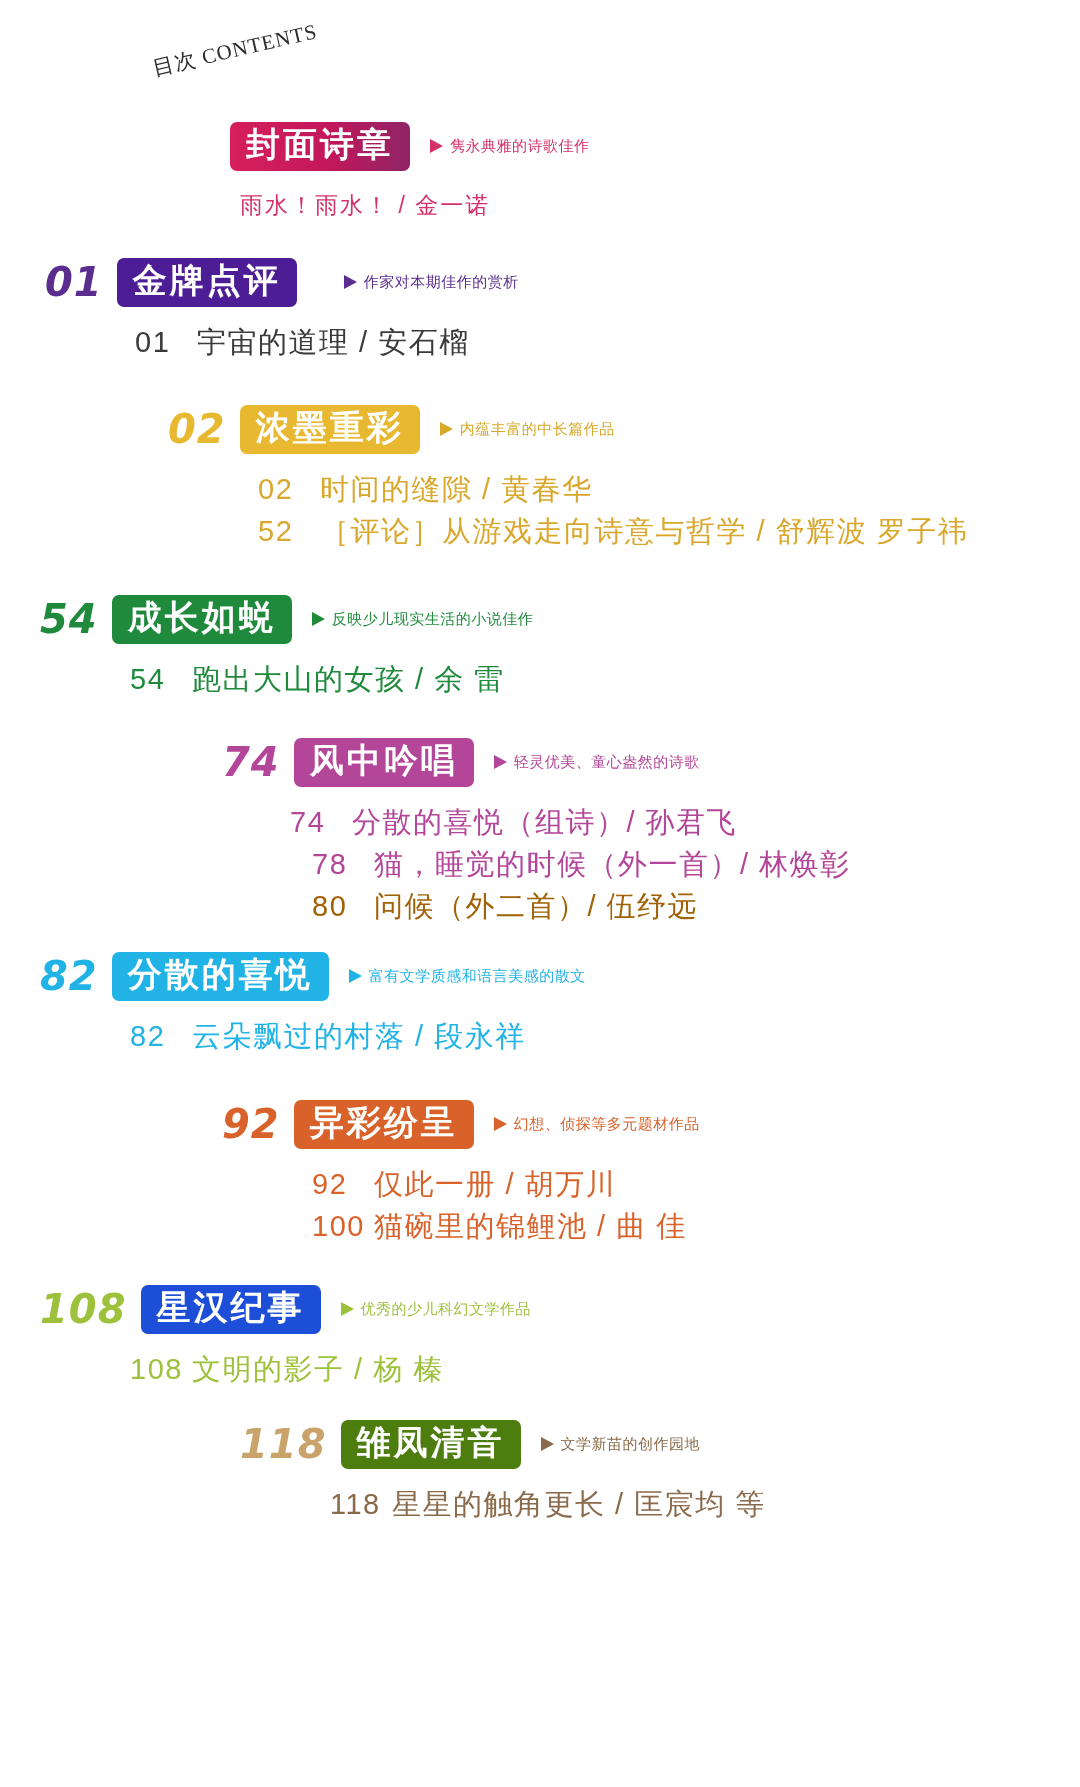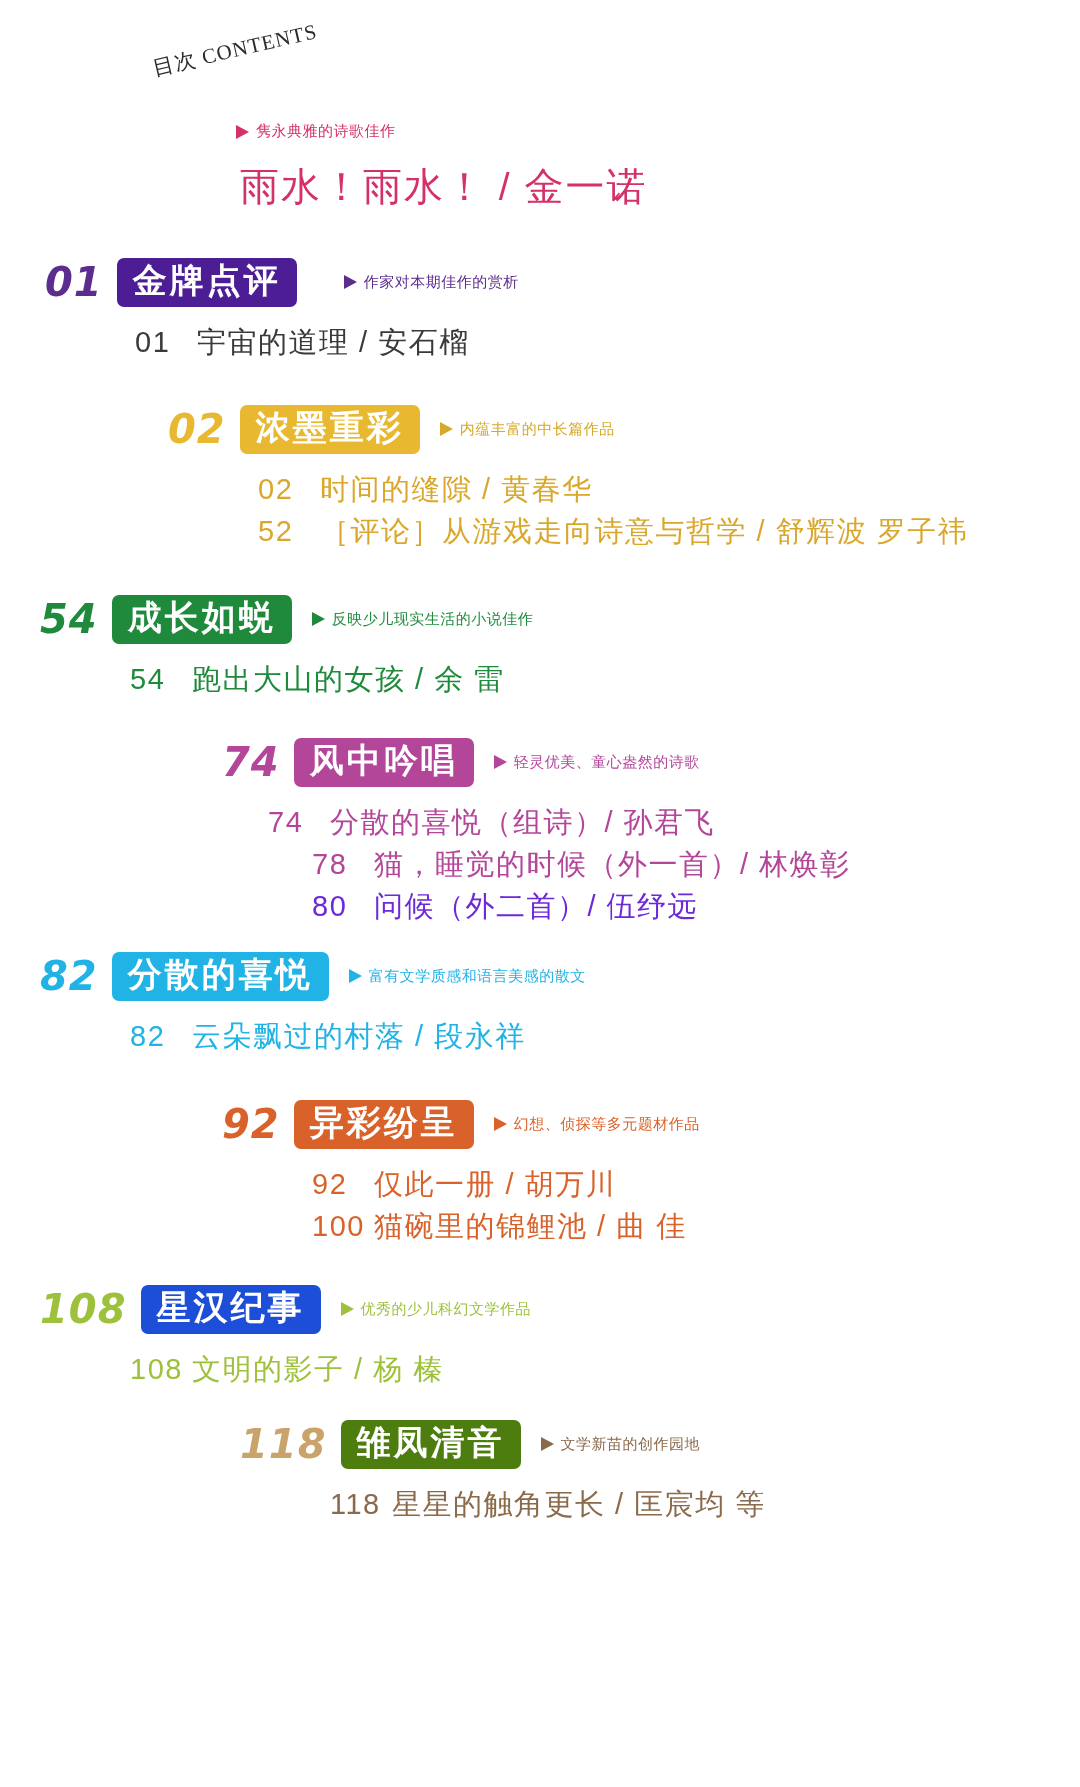--- a/index.html
+++ b/index.html
@@ -96,36 +96,37 @@
   .entry .pg {
     display: inline-block;
     min-width: 62px;
   }
 
   
   .cover-badge {
     background: linear-gradient(90deg, #d61f5c 0%, #c2185b 55%, #8e2466 100%);
   }
   .cover-entry {
-    font-size: 39px;
+    font-size: 23px;
     letter-spacing: 2px;
     color: #d4306a;
     margin-top: 18px;
   }
 </style>
 </head>
 <body>
 
 <div class="page">
 
   <div class="contents-head">目次 CONTENTS</div>
 
   <div id="sections-root">
       <div class="section" style="left: 230px; top: 122px;">
         <div class="sec-head">
+          <span class="sec-badge cover-badge">封面诗章</span>
           <span class="sec-note" style="color: rgb(212, 48, 106);">
             <span class="arrow"></span>
             <span>隽永典雅的诗歌佳作</span>
           </span>
         </div>
         <div class="entries">
           <div class="entry cover-entry" style="color: rgb(212, 48, 106); margin-left: 10px;"><span>雨水！雨水！ / 金一诺</span></div>
         </div>
       </div>
       <div class="section" style="left: 45px; top: 258px;">
@@ -171,23 +172,23 @@
       <div class="section" style="left: 222px; top: 738px;">
         <div class="sec-head">
           <span class="sec-num" style="color: rgb(180, 70, 154);">74</span>
           <span class="sec-badge" style="background: rgb(180, 70, 154);">风中吟唱</span>
           <span class="sec-note" style="color: rgb(180, 70, 154);">
             <span class="arrow"></span>
             <span>轻灵优美、童心盎然的诗歌</span>
           </span>
         </div>
         <div class="entries">
-          <div class="entry" style="color: rgb(180, 70, 154); margin-left: 46px;"><span class="pg">74</span><span>分散的喜悦（组诗）/ 孙君飞</span></div>
+          <div class="entry" style="color: rgb(180, 70, 154); margin-left: 68px;"><span class="pg">74</span><span>分散的喜悦（组诗）/ 孙君飞</span></div>
           <div class="entry" style="color: rgb(180, 70, 154); margin-left: 90px;"><span class="pg">78</span><span>猫，睡觉的时候（外一首）/ 林焕彰</span></div>
-          <div class="entry" style="color: #6d28d9; margin-left: 90px;"><span class="pg">80</span><span>问候（外二首）/ 伍纾远</span></div>
+          <div class="entry" style="color: #a16207; margin-left: 90px;"><span class="pg">80</span><span>问候（外二首）/ 伍纾远</span></div>
         </div>
       </div>
       <div class="section" style="left: 40px; top: 952px;">
         <div class="sec-head">
           <span class="sec-num" style="color: rgb(34, 179, 230);">82</span>
           <span class="sec-badge" style="background: rgb(34, 179, 230);">分散的喜悦</span>
           <span class="sec-note" style="color: rgb(34, 179, 230);">
             <span class="arrow"></span>
             <span>富有文学质感和语言美感的散文</span>
           </span>

